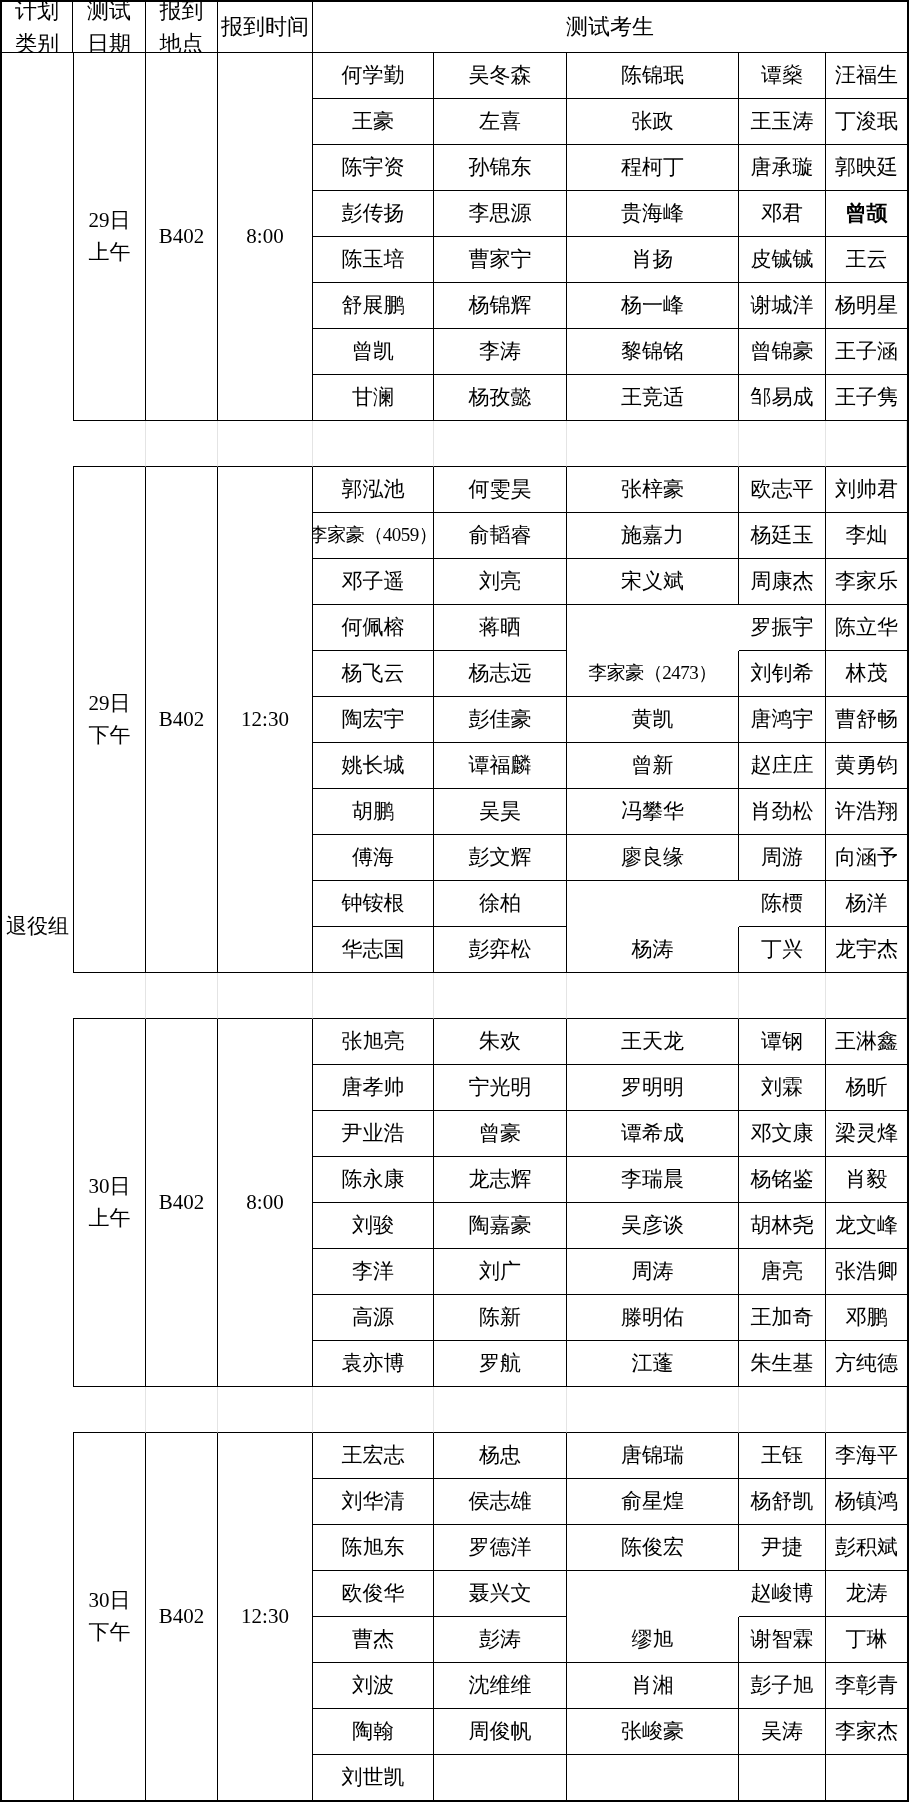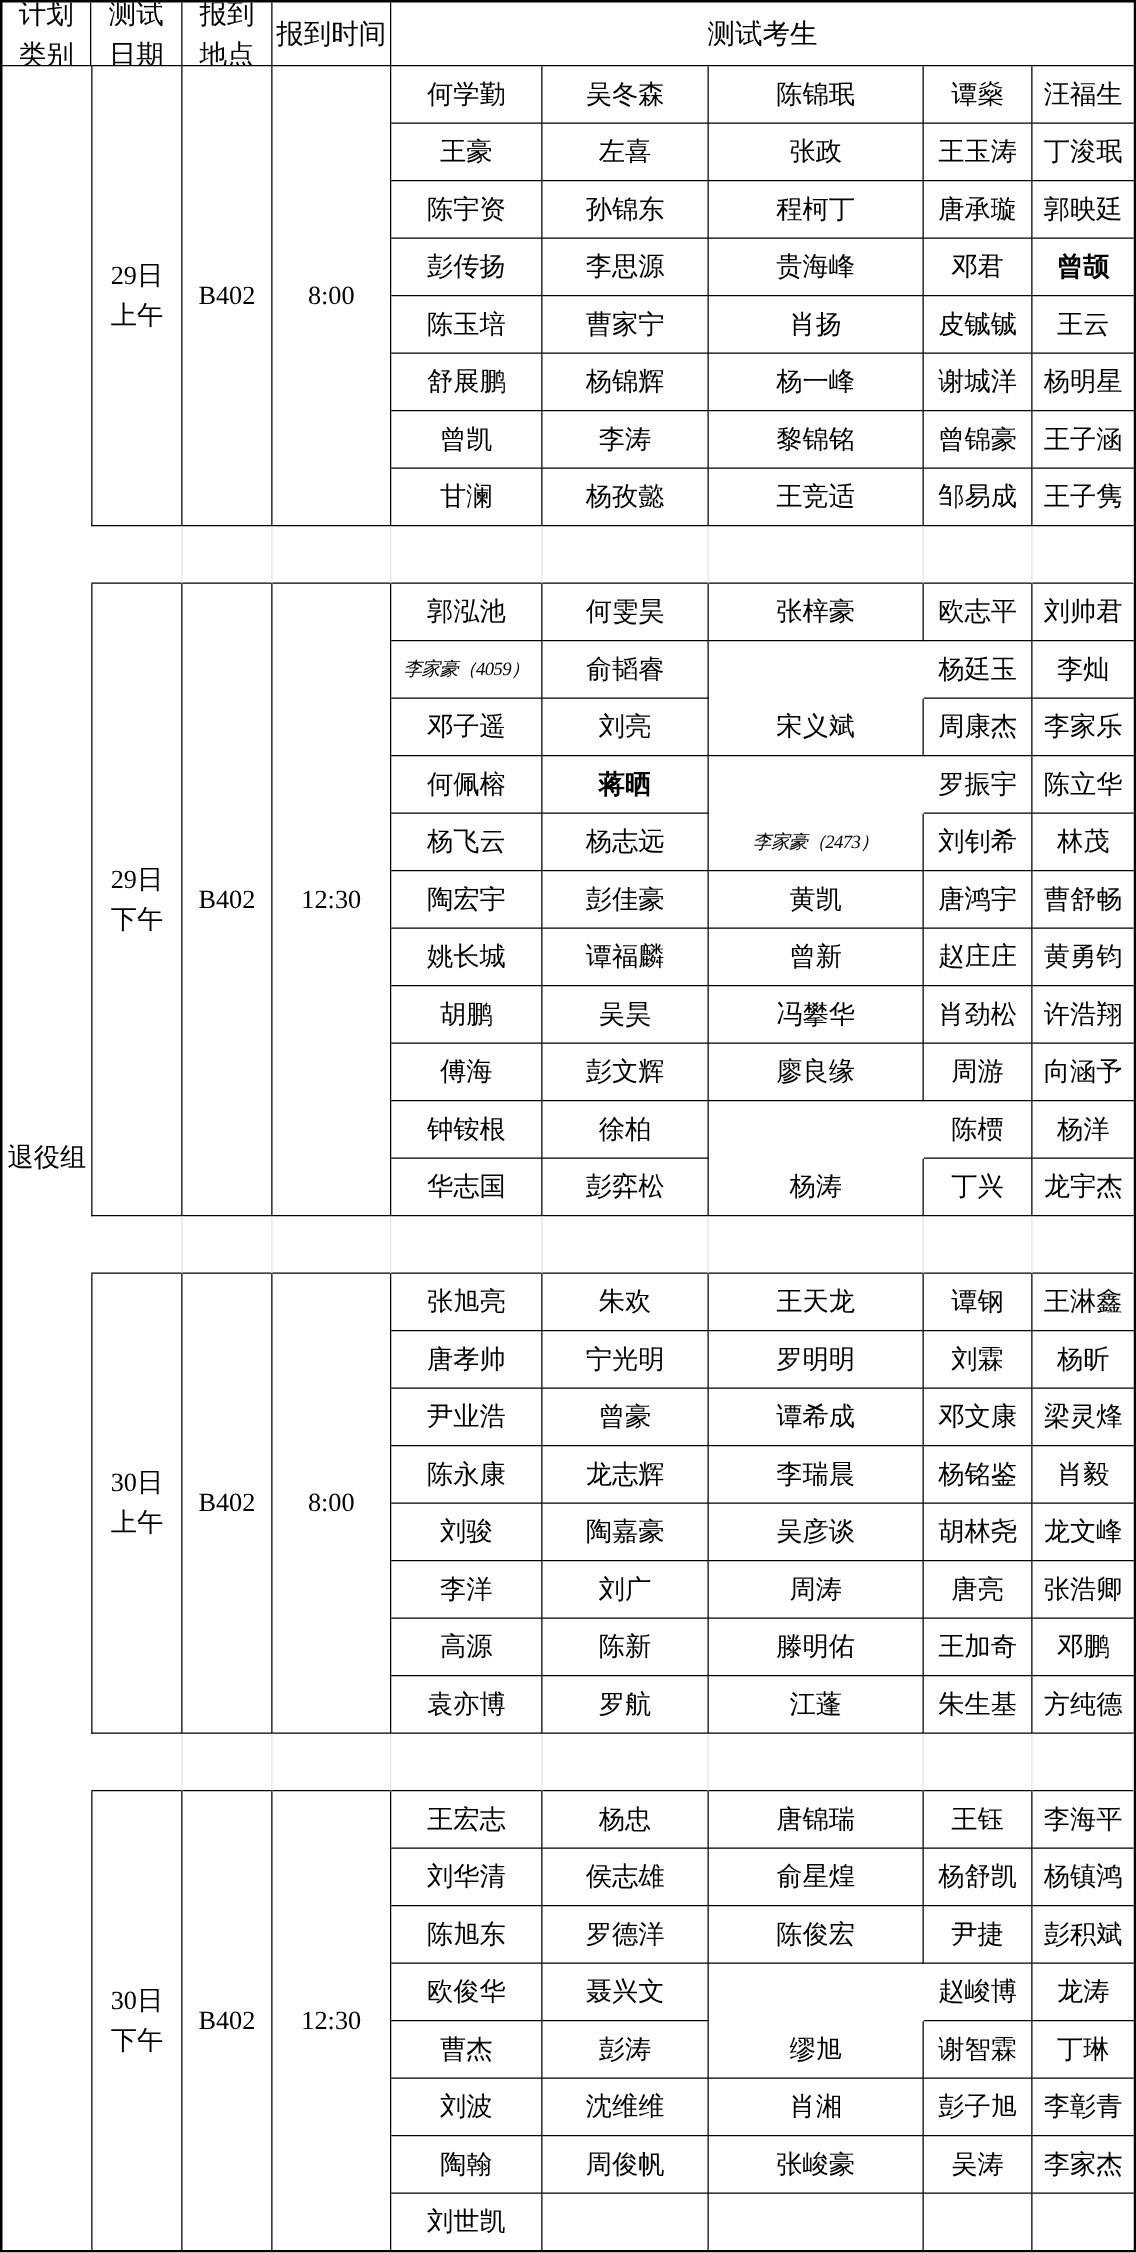--- a/index.html
+++ b/index.html
@@ -19,21 +19,21 @@
     text-align:center; overflow:hidden;
     border-right:1px solid #000; border-bottom:1px solid #000;
     font-size:21px; line-height:1.2;
   }
   .hdr { font-size:22px; }
   .two-line { white-space:pre-line; line-height:1.5; }
   .bl { border-left:1px solid #000; }     
   .nr { border-right:none; }              
   .nb { border-bottom:none; }             
   .sepcell { border-right:1px solid #e4e4e4; }  
-  .shrink { font-size:15px; white-space:nowrap; letter-spacing:-0.5px;font-style:italic; }
+  .shrink { font-size:19px; white-space:nowrap; letter-spacing:-0.5px; }
 </style>
 </head>
 <body>
 
 <div id="table">
 
   <div class="cell hdr two-line" style="grid-row:1;grid-column:1">计划
 类别</div>
   <div class="cell hdr two-line" style="grid-row:1;grid-column:2">测试
 日期</div>
@@ -100,29 +100,30 @@
 下午</div>
     <div class="cell" style="grid-area: 11 / 3 / span 11;">B402</div>
     <div class="cell" style="grid-area: 11 / 4 / span 11;">12:30</div>
     <div class="cell" style="grid-area: 11 / 5;">郭泓池</div>
     <div class="cell" style="grid-area: 11 / 6;">何雯昊</div>
     <div class="cell" style="grid-area: 11 / 7;">张梓豪</div>
     <div class="cell" style="grid-area: 11 / 8;">欧志平</div>
     <div class="cell nr" style="grid-area: 11 / 9;">刘帅君</div>
     <div class="cell shrink" style="grid-area: 12 / 5;">李家豪（4059）</div>
     <div class="cell" style="grid-area: 12 / 6;">俞韬睿</div>
+    <div class="cell" style="grid-area: 12 / 7;">施嘉力</div>
     <div class="cell" style="grid-area: 12 / 8;">杨廷玉</div>
     <div class="cell nr" style="grid-area: 12 / 9;">李灿</div>
     <div class="cell" style="grid-area: 13 / 5;">邓子遥</div>
     <div class="cell" style="grid-area: 13 / 6;">刘亮</div>
     <div class="cell" style="grid-area: 13 / 7;">宋义斌</div>
     <div class="cell" style="grid-area: 13 / 8;">周康杰</div>
     <div class="cell nr" style="grid-area: 13 / 9;">李家乐</div>
     <div class="cell" style="grid-area: 14 / 5;">何佩榕</div>
-    <div class="cell" style="grid-area: 14 / 6; font-weight: bold;">蒋晒</div>
+    <div class="cell" style="grid-area: 14 / 6;">蒋晒</div>
     <div class="cell" style="grid-area: 14 / 8;">罗振宇</div>
     <div class="cell nr" style="grid-area: 14 / 9;">陈立华</div>
     <div class="cell" style="grid-area: 15 / 5;">杨飞云</div>
     <div class="cell" style="grid-area: 15 / 6;">杨志远</div>
     <div class="cell shrink" style="grid-area: 15 / 7;">李家豪（2473）</div>
     <div class="cell" style="grid-area: 15 / 8;">刘钊希</div>
     <div class="cell nr" style="grid-area: 15 / 9;">林茂</div>
     <div class="cell" style="grid-area: 16 / 5;">陶宏宇</div>
     <div class="cell" style="grid-area: 16 / 6;">彭佳豪</div>
     <div class="cell" style="grid-area: 16 / 7;">黄凯</div>

